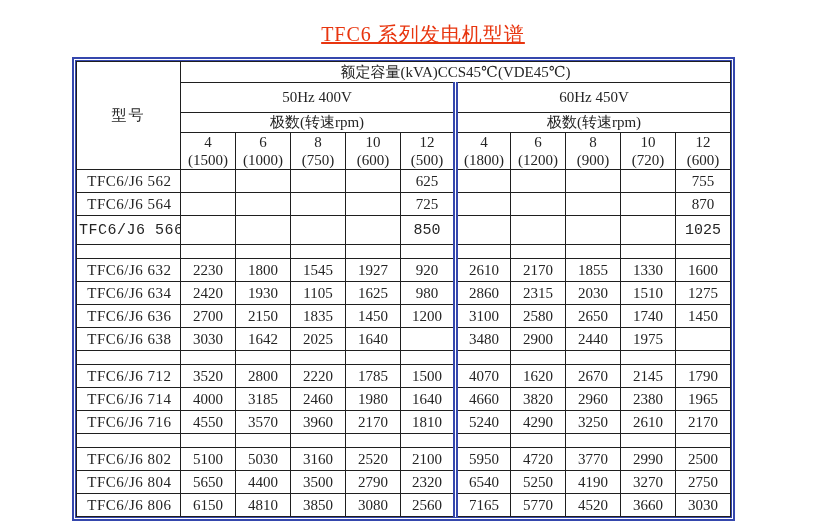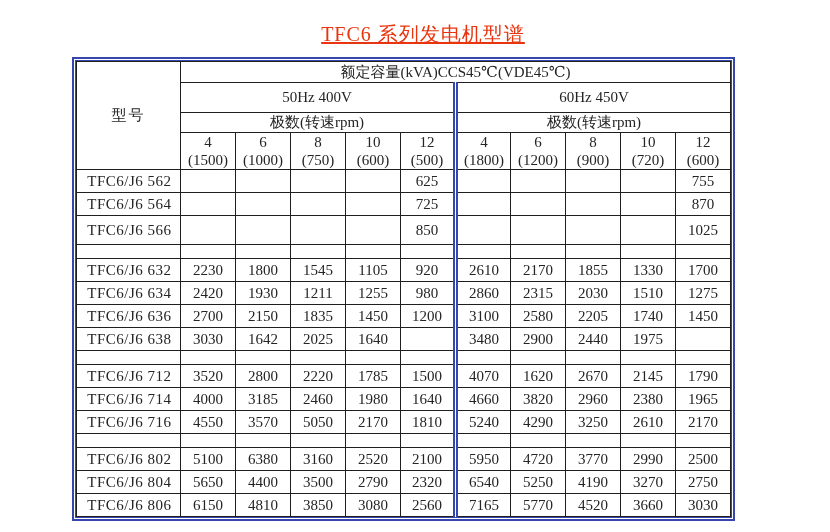--- a/index.html
+++ b/index.html
@@ -56,21 +56,21 @@
   tr.h2row { height: 30px; }
   tr.h3row { height: 18px; margin-left: 30px; }
   tr.h4row { height: 37px; }
   td.pole { line-height: 18px; }
 
   
   .div-l { border-left: 5px double #3547ad !important; }
 
   
   tr.r-normal { height: 23px; padding-left: 20px; }
-  tr.r-tall   { height: 29px; }
+  tr.r-tall   { height: 29px; font-family: Liberation Mono, monospace; }
   tr.r-spacer { height: 14px; }
   td.model {
     text-align: left;
     padding-left: 2px;
     border-right: 5px double #5cc3ee;
     letter-spacing: 0.5px;
   }
   td.val { padding: 0 4px; }
 </style>
 </head>
@@ -196,51 +196,51 @@
               <td class="val"></td>
               <td class="val"></td>
               <td class="val"></td>
               <td class="val"></td>
             </tr>
             <tr class="r-normal">
               <td class="model">TFC6/J6 632</td>
               <td class="val">2230</td>
               <td class="val">1800</td>
               <td class="val">1545</td>
-              <td class="val">1105</td>
+              <td class="val">1927</td>
               <td class="val">920</td>
               <td class="val div-l">2610</td>
               <td class="val">2170</td>
               <td class="val">1855</td>
               <td class="val">1330</td>
-              <td class="val">1700</td>
+              <td class="val">1600</td>
             </tr>
             <tr class="r-normal">
               <td class="model">TFC6/J6 634</td>
               <td class="val">2420</td>
               <td class="val">1930</td>
-              <td class="val">1211</td>
-              <td class="val">1255</td>
+              <td class="val">1105</td>
+              <td class="val">1625</td>
               <td class="val">980</td>
               <td class="val div-l">2860</td>
               <td class="val">2315</td>
               <td class="val">2030</td>
               <td class="val">1510</td>
               <td class="val">1275</td>
             </tr>
             <tr class="r-normal">
               <td class="model">TFC6/J6 636</td>
               <td class="val">2700</td>
               <td class="val">2150</td>
               <td class="val">1835</td>
               <td class="val">1450</td>
               <td class="val">1200</td>
               <td class="val div-l">3100</td>
               <td class="val">2580</td>
-              <td class="val">2205</td>
+              <td class="val">2650</td>
               <td class="val">1740</td>
               <td class="val">1450</td>
             </tr>
             <tr class="r-normal">
               <td class="model">TFC6/J6 638</td>
               <td class="val">3030</td>
               <td class="val">1642</td>
               <td class="val">2025</td>
               <td class="val">1640</td>
               <td class="val"></td>
@@ -286,21 +286,21 @@
               <td class="val div-l">4660</td>
               <td class="val">3820</td>
               <td class="val">2960</td>
               <td class="val">2380</td>
               <td class="val">1965</td>
             </tr>
             <tr class="r-normal">
               <td class="model">TFC6/J6 716</td>
               <td class="val">4550</td>
               <td class="val">3570</td>
-              <td class="val">5050</td>
+              <td class="val">3960</td>
               <td class="val">2170</td>
               <td class="val">1810</td>
               <td class="val div-l">5240</td>
               <td class="val">4290</td>
               <td class="val">3250</td>
               <td class="val">2610</td>
               <td class="val">2170</td>
             </tr>
             <tr class="r-spacer">
               <td class="model"></td>
@@ -311,21 +311,21 @@
               <td class="val"></td>
               <td class="val div-l"></td>
               <td class="val"></td>
               <td class="val"></td>
               <td class="val"></td>
               <td class="val"></td>
             </tr>
             <tr class="r-normal">
               <td class="model">TFC6/J6 802</td>
               <td class="val">5100</td>
-              <td class="val">6380</td>
+              <td class="val">5030</td>
               <td class="val">3160</td>
               <td class="val">2520</td>
               <td class="val">2100</td>
               <td class="val div-l">5950</td>
               <td class="val">4720</td>
               <td class="val">3770</td>
               <td class="val">2990</td>
               <td class="val">2500</td>
             </tr>
             <tr class="r-normal">

